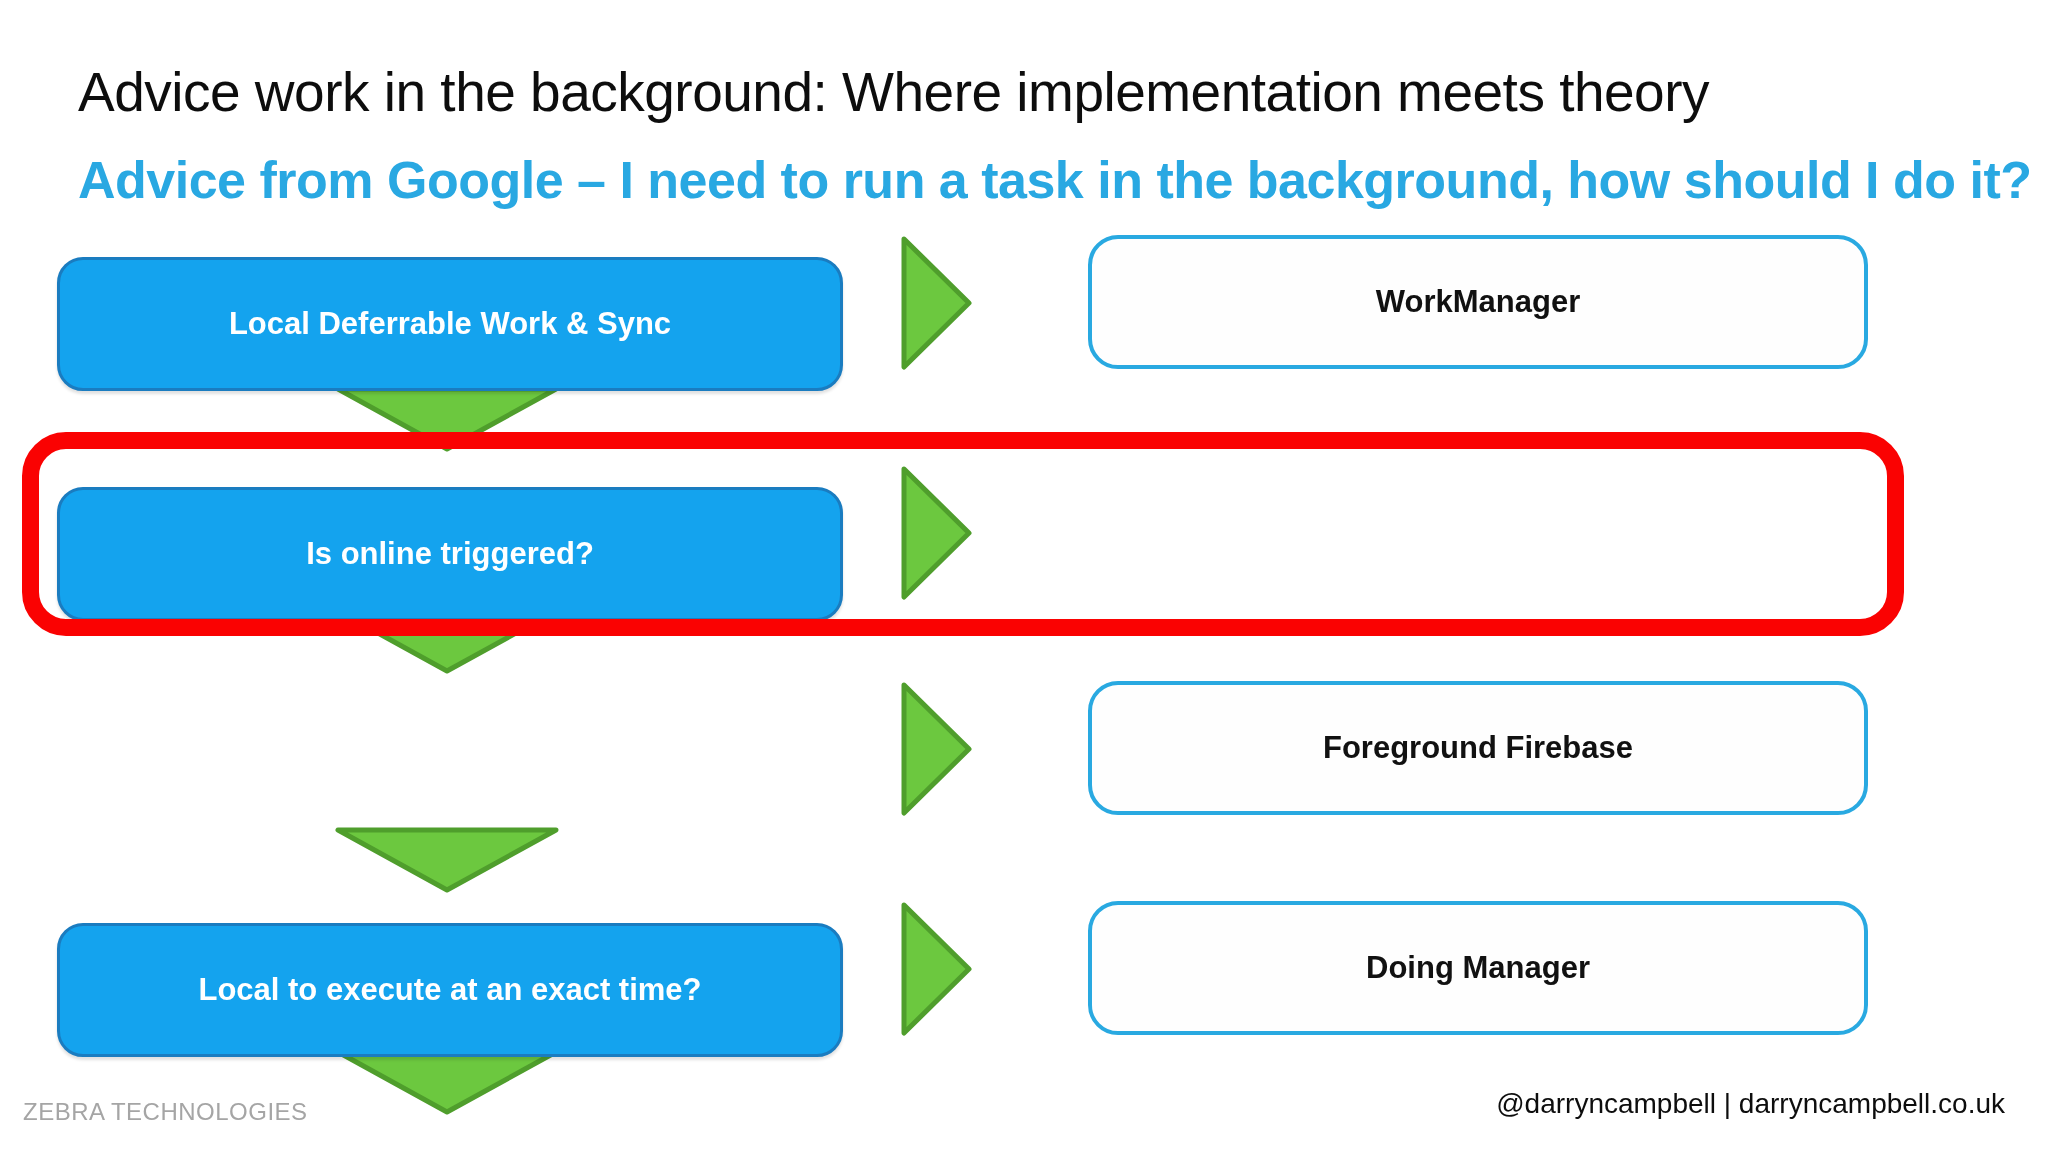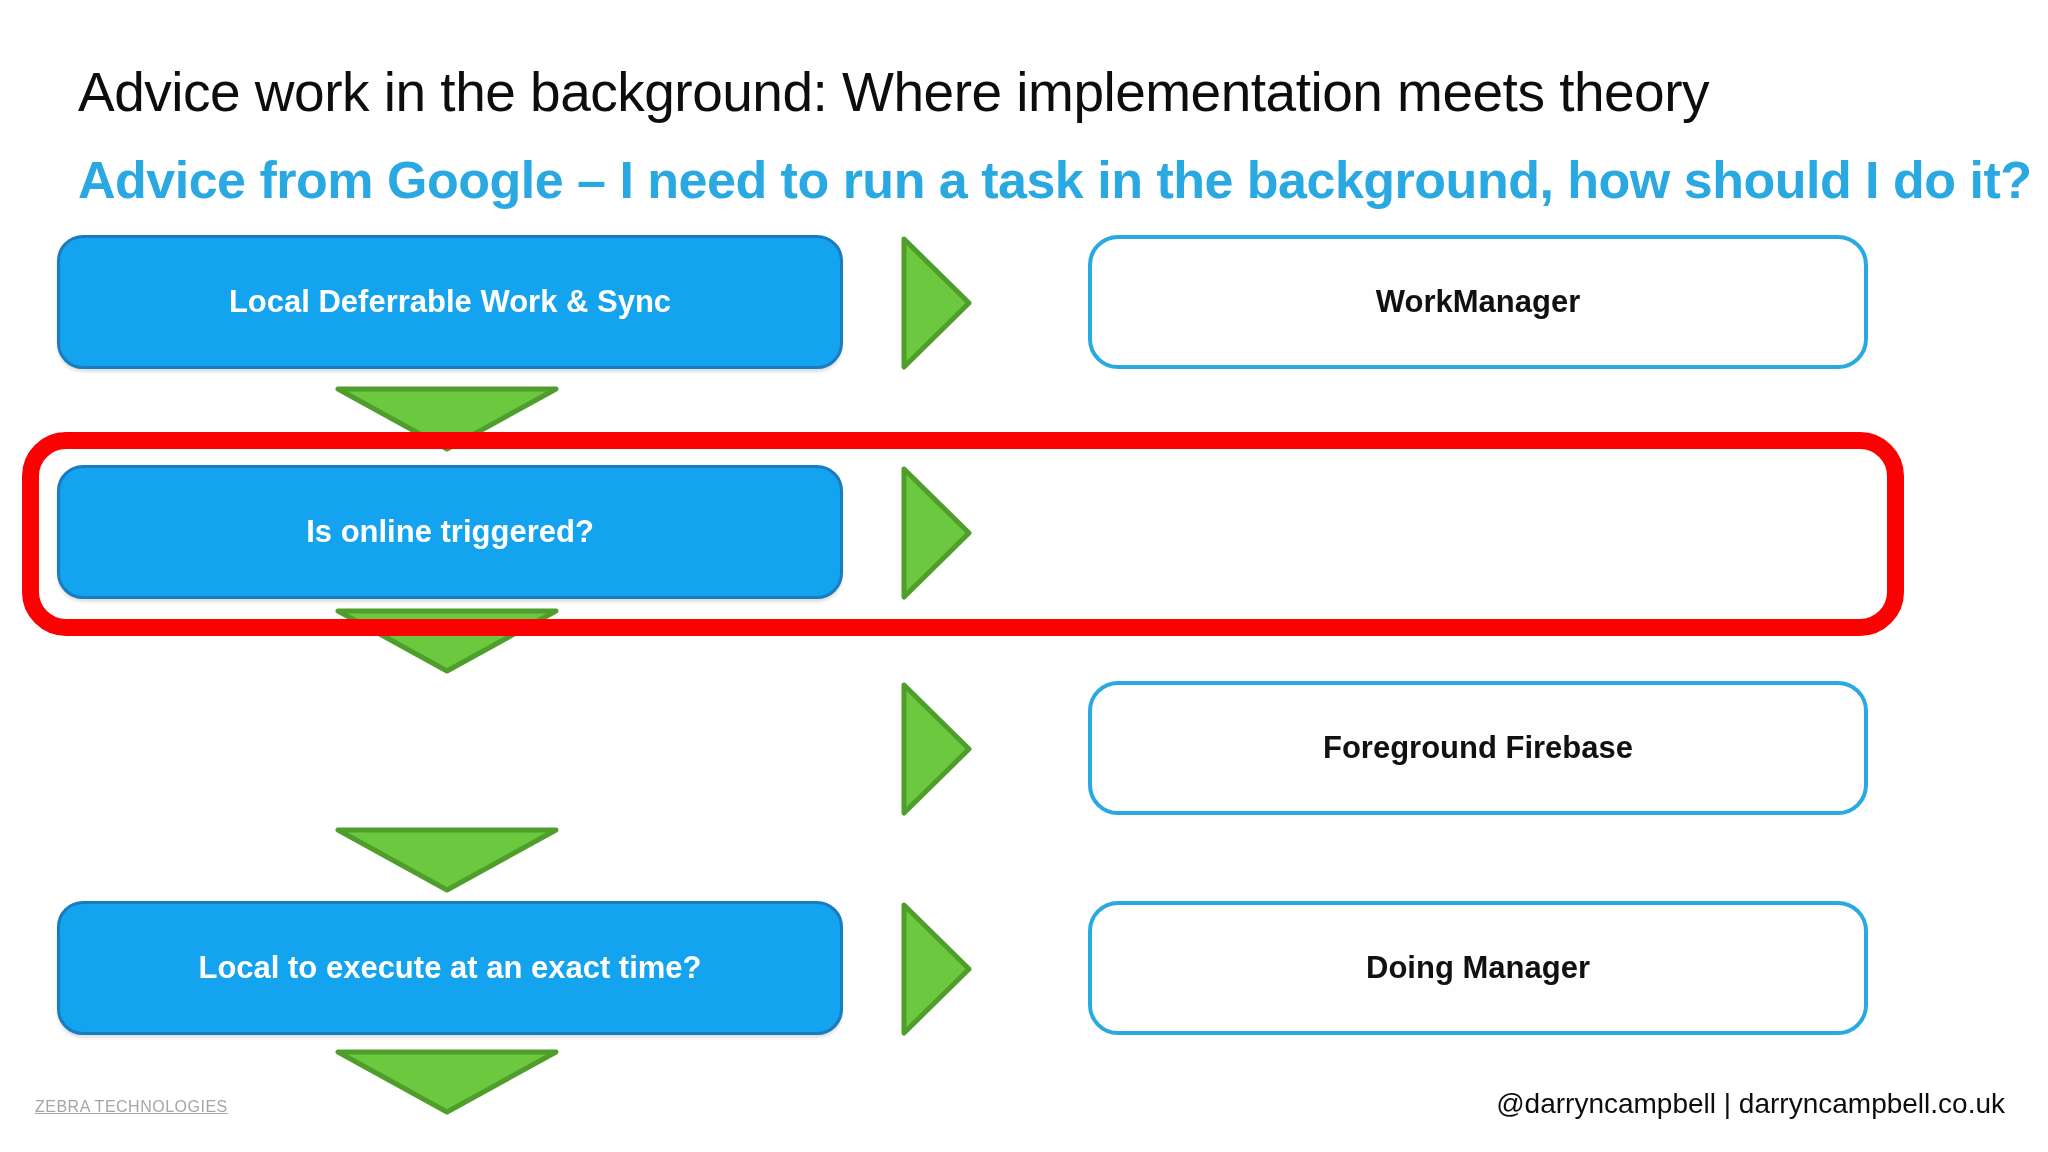--- a/index.html
+++ b/index.html
@@ -51,20 +51,21 @@
     justify-content: center;
     text-align: center;
     color: #ffffff;
     font-size: 31px;
     font-weight: bold;
     line-height: 1.18;
     white-space: pre-line;
     padding: 0 12px;
     z-index: 2;
     box-shadow: 0 3px 3px rgba(0,0,0,0.12);
+    margin-top: 22px;
   }
   .a-box {
     position: absolute;
     left: 1088px;
     width: 780px;
     height: 134px;
     box-sizing: border-box;
     background: #fefefe;
     border: 4px solid var(--answer_border, #29a9e1);
     border-radius: 30px;
@@ -102,26 +103,25 @@
     height: 204px;
     box-sizing: border-box;
     border: 17px solid var(--highlight, #fa0202);
     border-radius: 44px;
     z-index: 5;
     pointer-events: none;
   }
 
   .footer-left {
     position: absolute;
-    left: 35px;
+    left: 23px;
     top: 1098px;
-    font-size: 16px;
+    font-size: 24px;
     color: var(--footer_gray, #a5a5a5);
     letter-spacing: 0.5px;
-    text-decoration: underline;
   }
   .footer-right {
     position: absolute;
     right: 43px;
     top: 1088px;
     font-size: 28px;
     color: #0d0d0d;
   }
 
   

